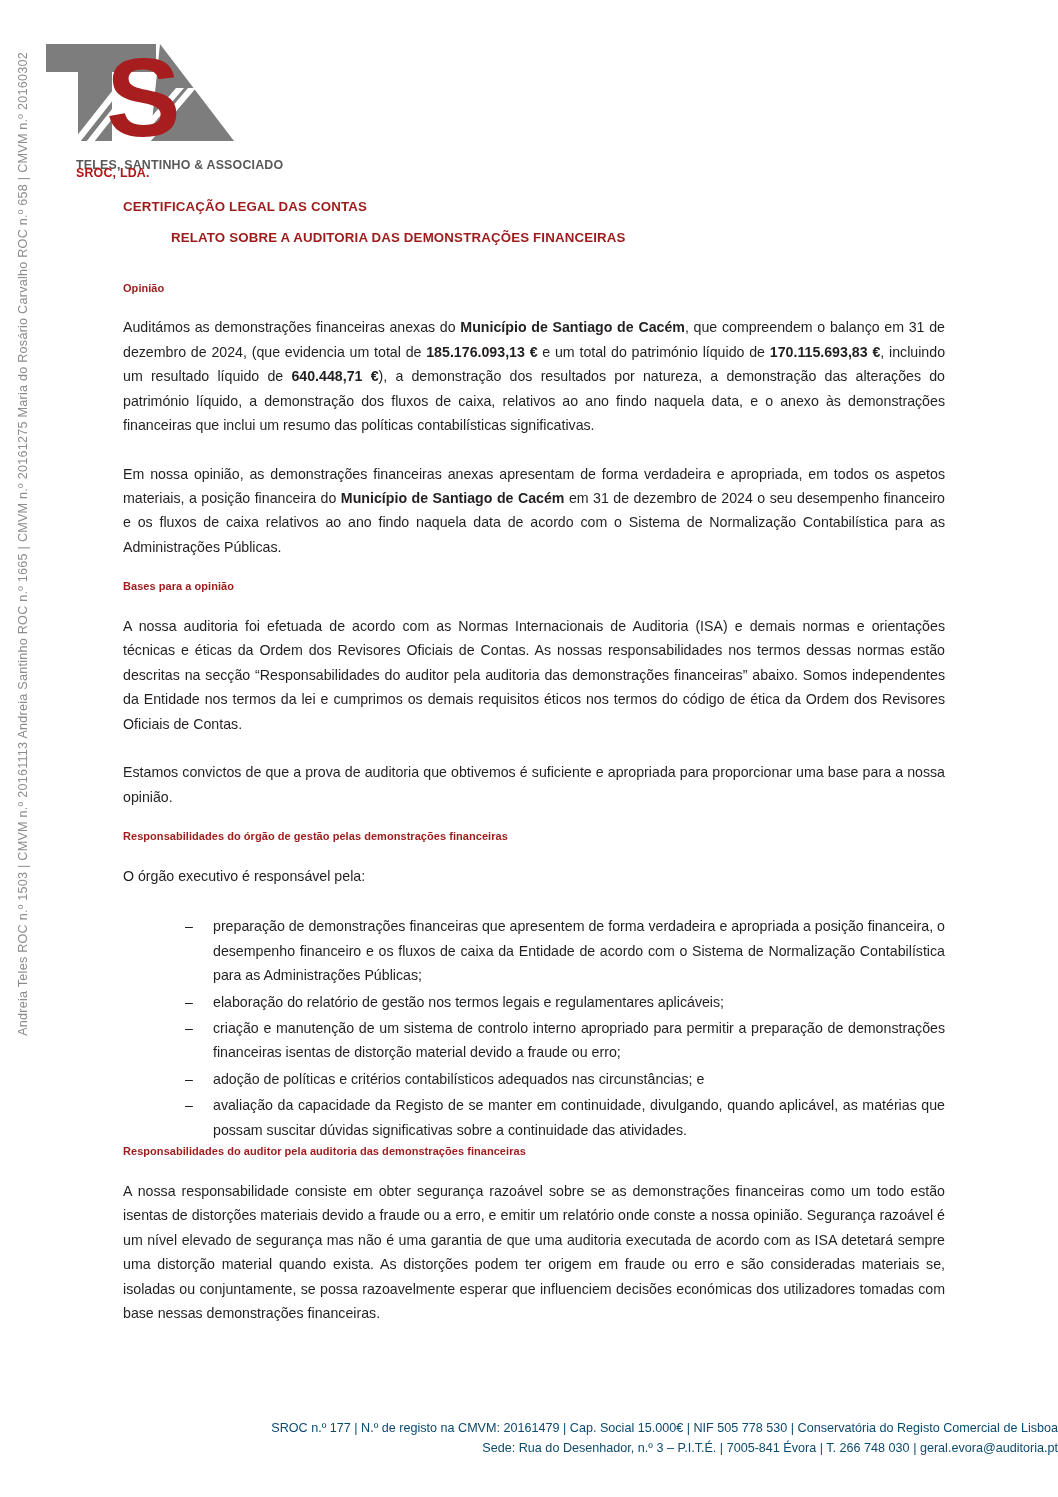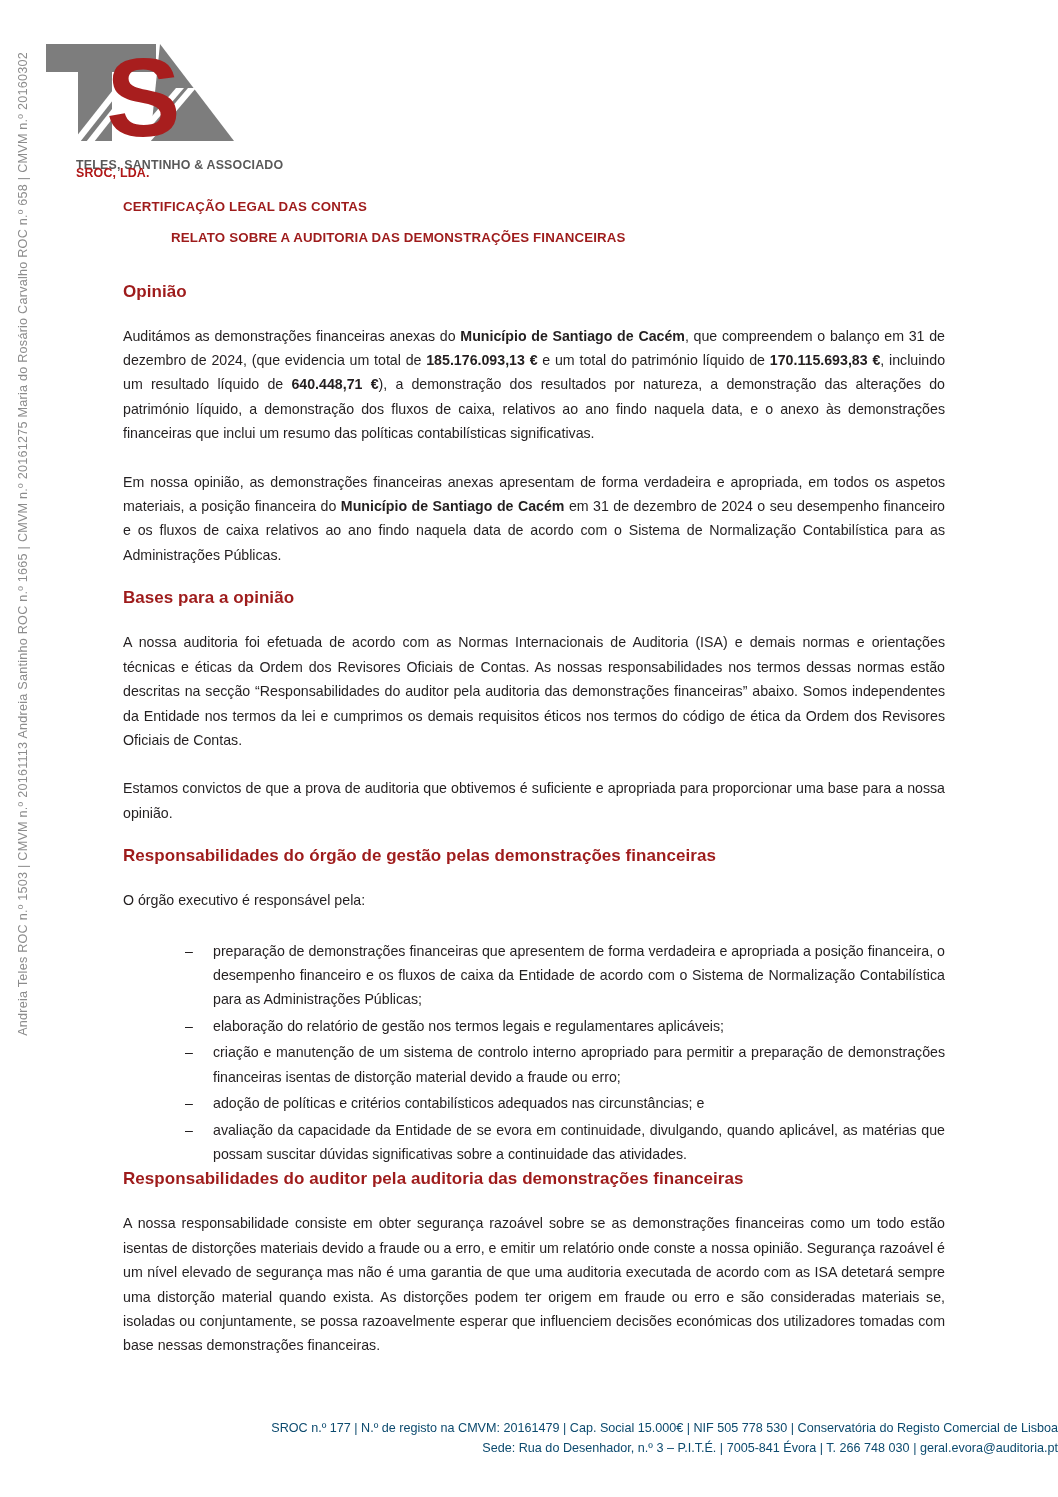--- a/index.html
+++ b/index.html
@@ -88,21 +88,21 @@
     font-size: 13.3px;
     letter-spacing: 0.15px;
     margin: 0 0 14px 0;
     line-height: 1.3;
   }
   .doc-title.second { margin-bottom: 34px; padding-left: 48px; }
 
   h2.section-heading {
     color: #9e1b1b;
     font-weight: bold;
-    font-size: 17px;
+    font-size: 11px;
     letter-spacing: 0.05px;
     margin: 0 0 20px 0;
     line-height: 1.35;
   }
   .gap-before { margin-top: 36px; }
 
   p.body-text {
     font-size: 14.2px;
     line-height: 1.72;
     text-align: justify;
@@ -188,21 +188,21 @@
   <p class="body-text" style="margin-top:24px;">Estamos convictos de que a prova de auditoria que obtivemos é suficiente e apropriada para proporcionar uma base para a nossa opinião.</p>
 
   <h2 class="section-heading gap-before">Responsabilidades do órgão de gestão pelas demonstrações financeiras</h2>
   <p class="body-text" style="margin-bottom:26px;">O órgão executivo é responsável pela:</p>
 
   <ul class="bullets">
     <li><span class="dash">–</span><span>preparação de demonstrações financeiras que apresentem de forma verdadeira e apropriada a posição financeira, o desempenho financeiro e os fluxos de caixa da Entidade de acordo com o Sistema de Normalização Contabilística para as Administrações Públicas;</span></li>
     <li><span class="dash">–</span><span>elaboração do relatório de gestão nos termos legais e regulamentares aplicáveis;</span></li>
     <li><span class="dash">–</span><span>criação e manutenção de um sistema de controlo interno apropriado para permitir a preparação de demonstrações financeiras isentas de distorção material devido a fraude ou erro;</span></li>
     <li><span class="dash">–</span><span>adoção de políticas e critérios contabilísticos adequados nas circunstâncias; e</span></li>
-    <li><span class="dash">–</span><span>avaliação da capacidade da Entidade de se evora em continuidade, divulgando, quando aplicável, as matérias que possam suscitar dúvidas significativas sobre a continuidade das atividades.</span></li>
+    <li><span class="dash">–</span><span>avaliação da capacidade da Registo de se manter em continuidade, divulgando, quando aplicável, as matérias que possam suscitar dúvidas significativas sobre a continuidade das atividades.</span></li>
   </ul>
 
   <h2 class="section-heading gap-before">Responsabilidades do auditor pela auditoria das demonstrações financeiras</h2>
   <p class="body-text">A nossa responsabilidade consiste em obter segurança razoável sobre se as demonstrações financeiras como um todo estão isentas de distorções materiais devido a fraude ou a erro, e emitir um relatório onde conste a nossa opinião. Segurança razoável é um nível elevado de segurança mas não é uma garantia de que uma auditoria executada de acordo com as ISA detetará sempre uma distorção material quando exista. As distorções podem ter origem em fraude ou erro e são consideradas materiais se, isoladas ou conjuntamente, se possa razoavelmente esperar que influenciem decisões económicas dos utilizadores tomadas com base nessas demonstrações financeiras.</p>
 
 </div>
 
 <div id="footer">
   <div>SROC n.º 177 | N.º de registo na CMVM: 20161479 | Cap. Social 15.000€ | NIF 505 778 530 | Conservatória do Registo Comercial de Lisboa</div>
   <div>Sede: Rua do Desenhador, n.º 3 – P.I.T.É. | 7005-841 Évora | T. 266 748 030 | geral.evora@auditoria.pt</div>

